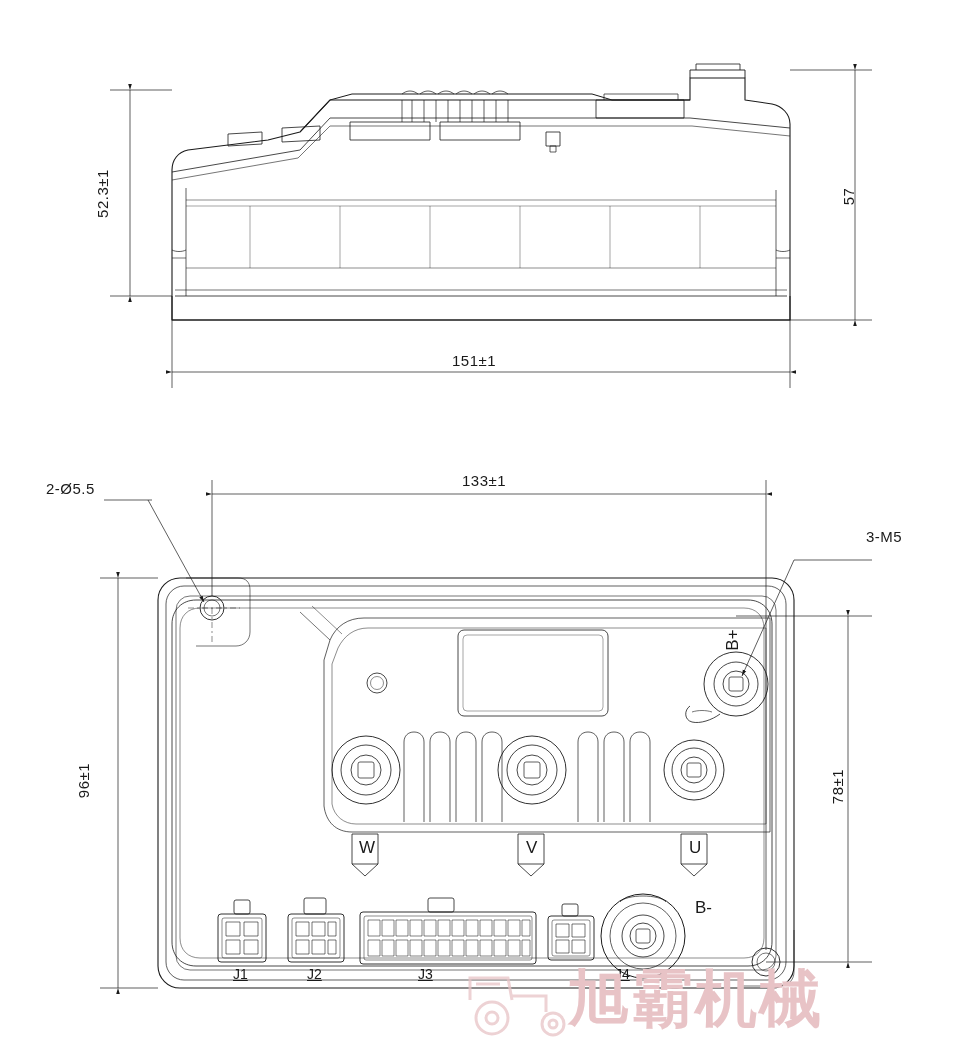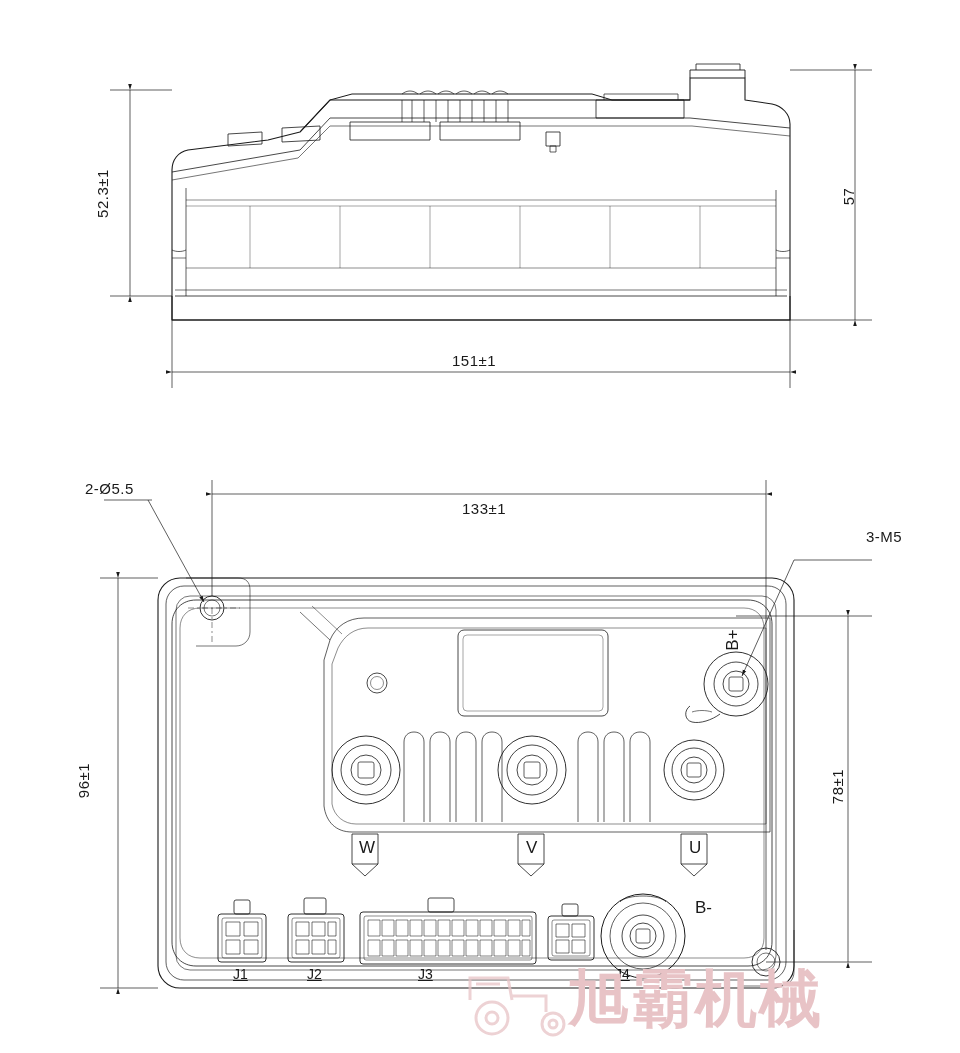--- a/index.html
+++ b/index.html
@@ -378,22 +378,22 @@
       <path d="M470,1000 L470,978 L508,978 L512,1000"></path>
       <path d="M512,996 L546,996 L546,1012"></path>
       <path d="M476,984 L500,984"></path>
     </g>
   </svg>
 
   <div class="dim-label rot90" style="left:78px; top:185px;">52.3±1</div>
   <div class="dim-label rot90" style="left:840px; top:188px;">57</div>
   <div class="dim-label" style="left:452px; top:352px;text-align:right;">151±1</div>
 
-  <div class="dim-label" style="left:46px; top:480px;margin-left:39px;">2-Ø5.5</div>
-  <div class="dim-label" style="left:462px; top:500px;">133±1</div>
+  <div class="dim-label" style="left:46px; top:480px;">2-Ø5.5</div>
+  <div class="dim-label" style="left:462px; top:472px;">133±1</div>
   <div class="dim-label rot90" style="left:66px; top:772px;">96±1</div>
   <div class="dim-label" style="left:866px; top:528px;">3-M5</div>
   <div class="dim-label rot90" style="left:820px; top:778px;">78±1</div>
 
   <div class="term-label rot90" style="left:722px; top:630px;">B+</div>
   <div class="term-label" style="left:695px; top:898px;">B-</div>
   <div class="term-label" style="left:359px; top:838px;">W</div>
   <div class="term-label" style="left:526px; top:838px;">V</div>
   <div class="term-label" style="left:689px; top:838px;">U</div>
 

